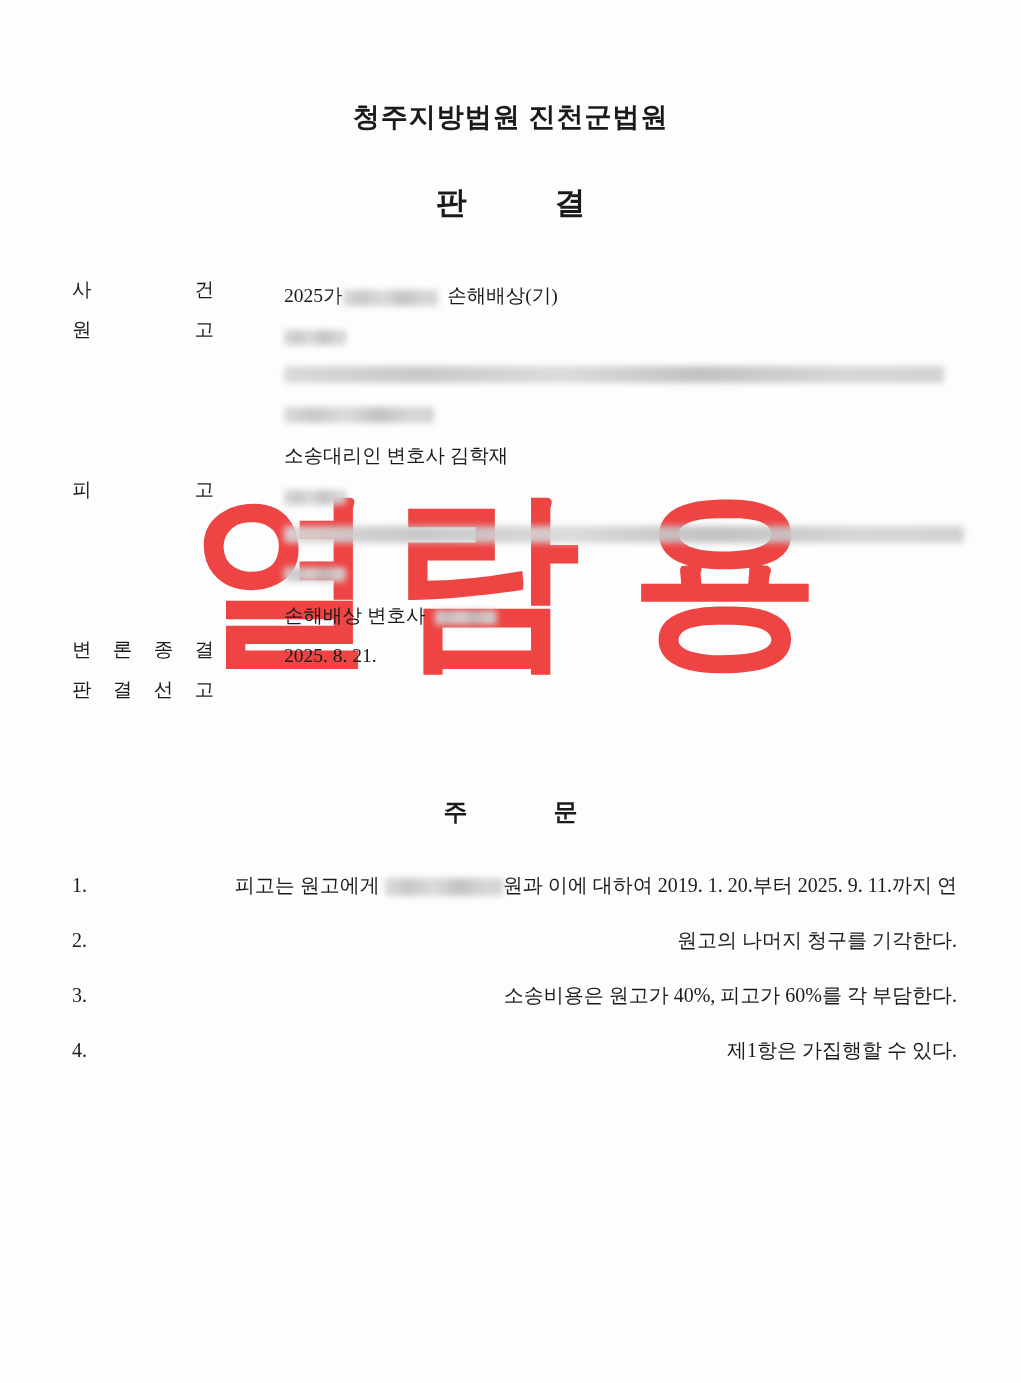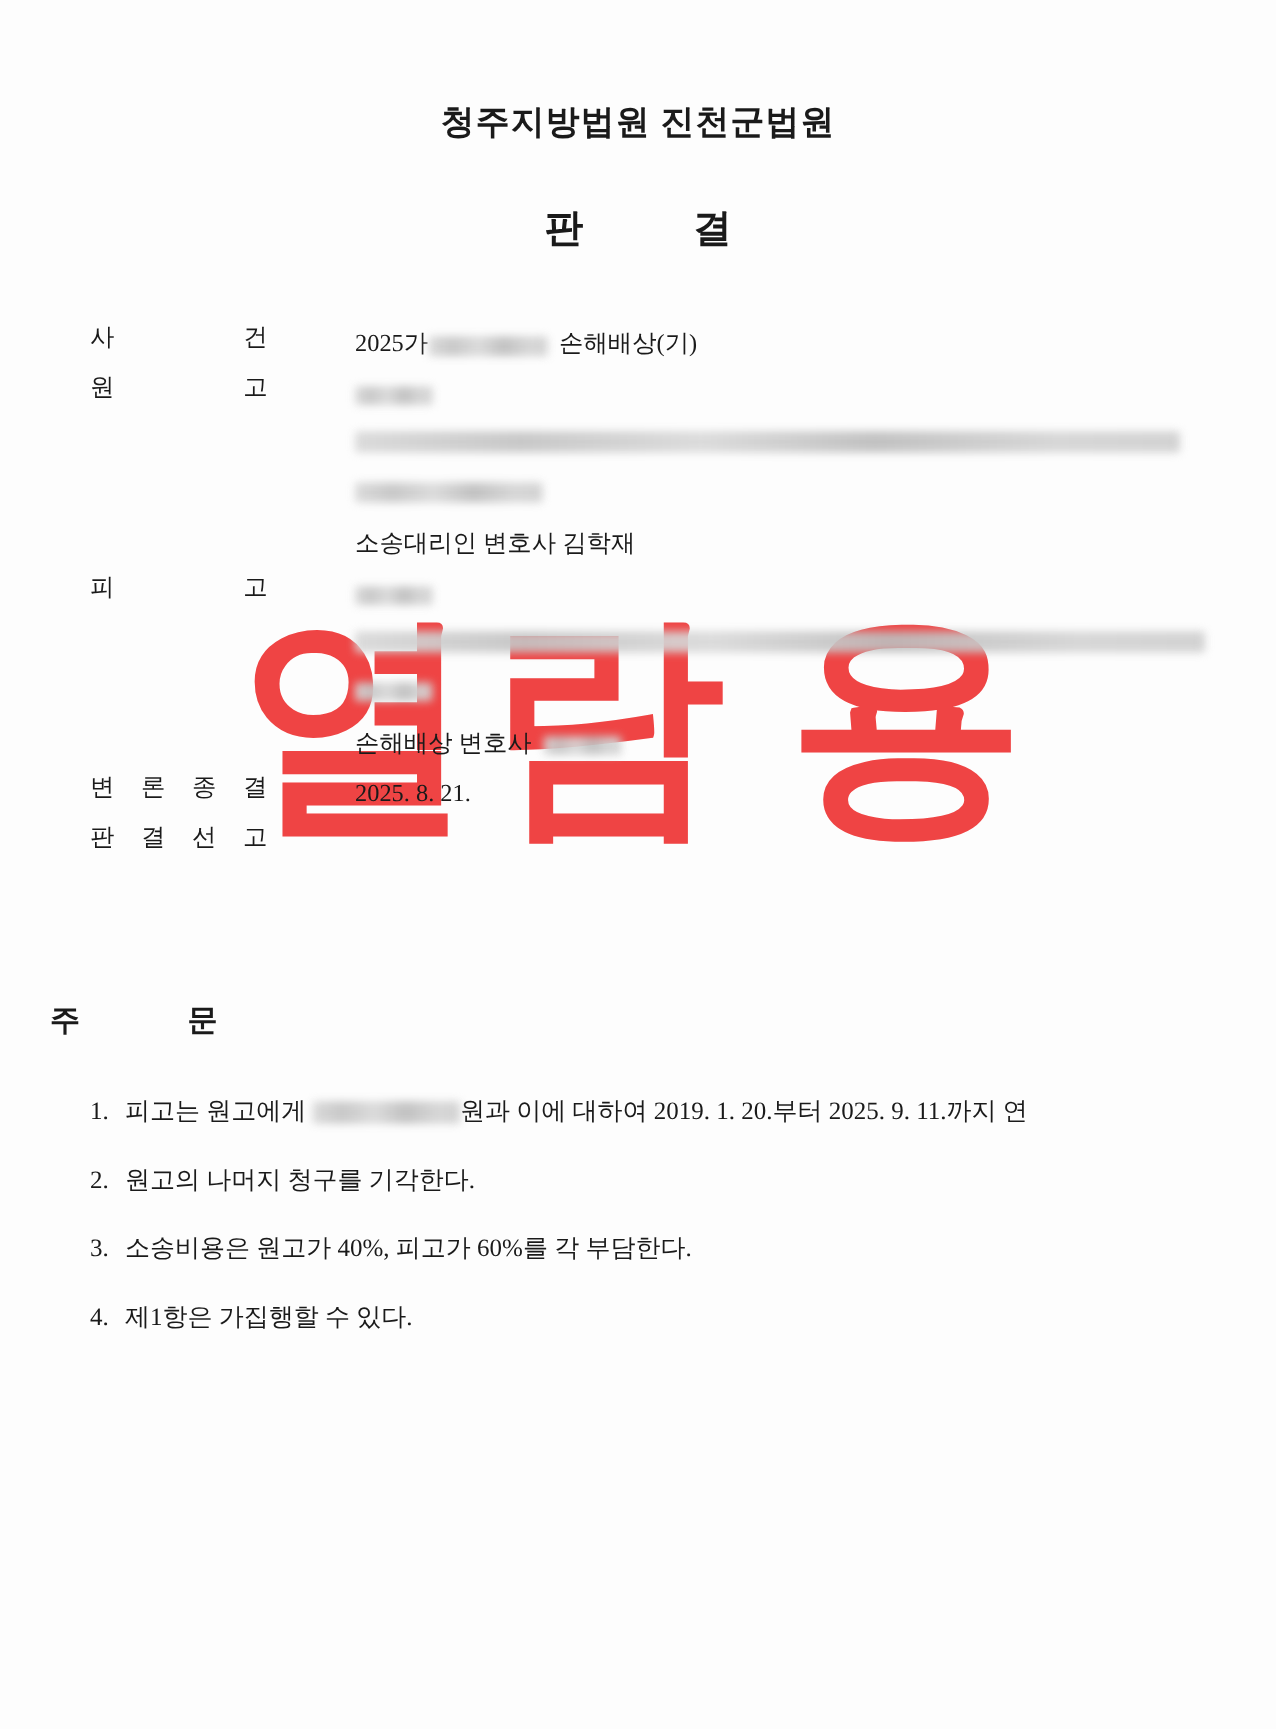--- a/index.html
+++ b/index.html
@@ -45,21 +45,21 @@
     position: relative;
     z-index: 2;
   }
 
   
   .court-name {
     text-align: center;
     font-size: 27px;
     font-weight: 700;
     letter-spacing: 1px;
-    padding-top: 79px;
+    padding-top: 99px;
   }
   .doc-title {
     text-align: center;
     font-size: 31px;
     font-weight: 700;
     letter-spacing: 40px;
     padding-top: 47px;
     padding-left: 40px;
   }
 
@@ -107,44 +107,46 @@
   .redact.amount { width: 118px; height: 18px; }
 
   .line-blur {
     height: 22px;
     line-height: 22px;
     margin-top: 6px;
   }
 
   
   .section-title {
+    text-align: center;
     font-size: 24px;
     font-weight: 700;
     letter-spacing: 40px;
     padding-left: 40px;
-    margin-top: 104px;
+    margin-top: 80px;
   }
   .order-list {
     margin: 34px 0 0 0;
     padding: 0 64px 0 72px;
     font-size: 20px;
     line-height: 47px;
   }
   .order-item {
     display: flex;
     align-items: flex-start;
     margin-bottom: 8px;
   }
   .order-num {
     flex: 0 0 28px;
     text-align: left;
   }
   .order-text {
     flex: 1;
     text-indent: 0;
+    text-align: right;
   }
   .order-text .indent2 {
     display: block;
     padding-left: 0;
   }
 </style>
 </head>
 <body>
 
 <div class="page">

